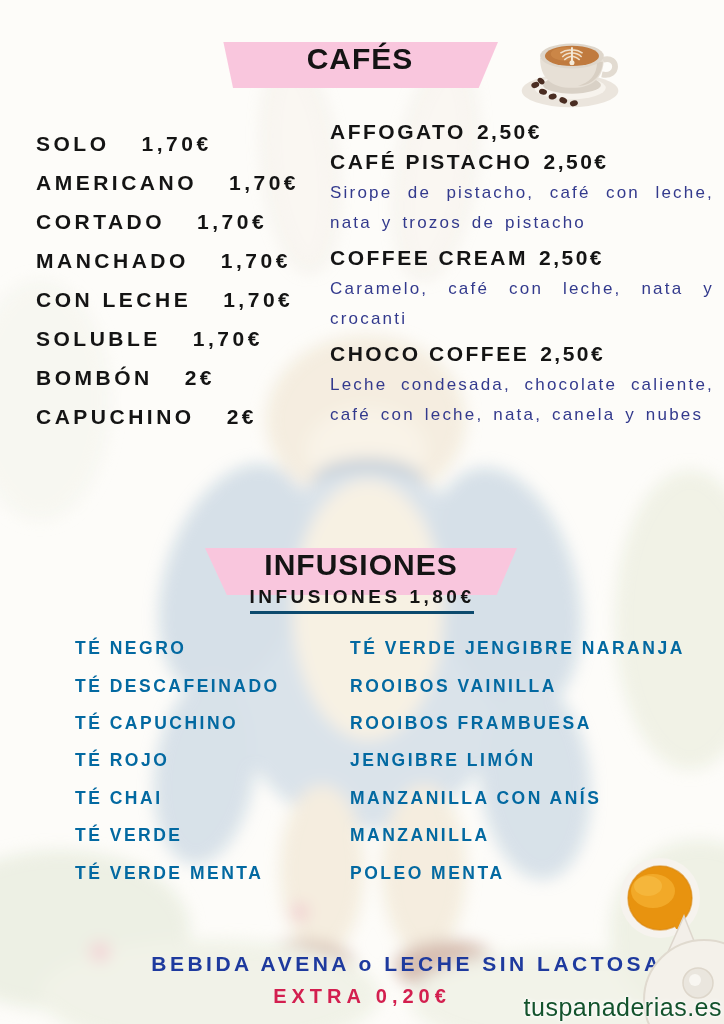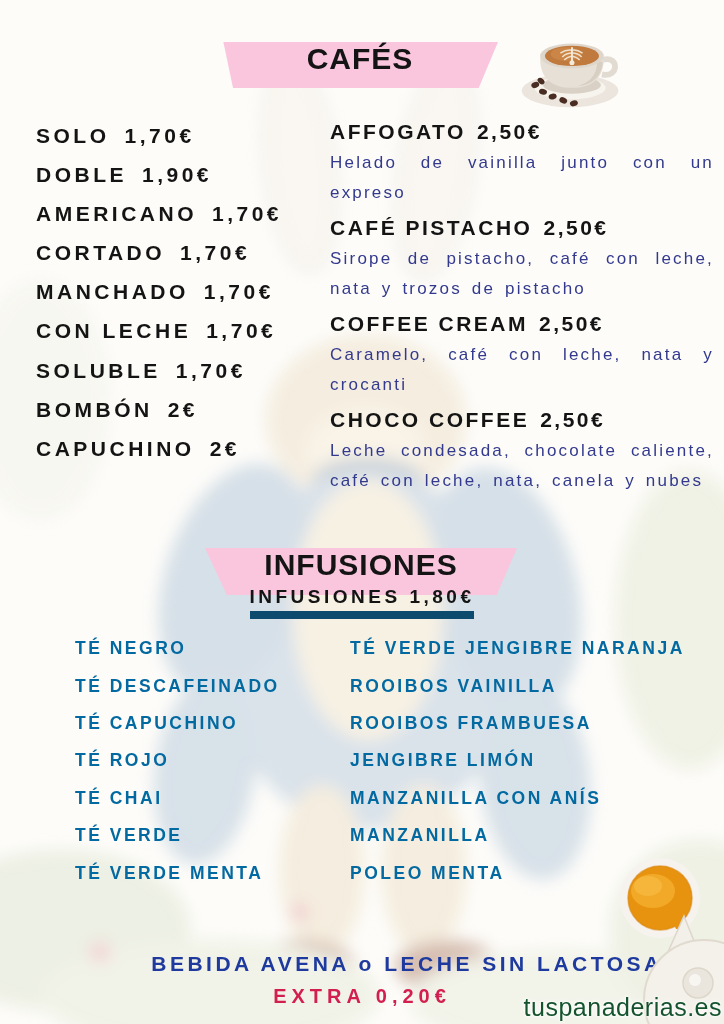--- a/index.html
+++ b/index.html
@@ -13,34 +13,34 @@
   .banner{position:absolute;display:flex;align-items:flex-start;justify-content:center;
     background:#f9c6dd;}
   .banner span{font-weight:800;font-size:30px;letter-spacing:1px;color:#141414;}
   .banner-cafes{left:222px;top:42px;width:276px;height:46px;
     clip-path:polygon(0.5% 0%,100% 0%,93% 100%,4% 100%);}
   .banner-infusiones{left:205px;top:530px;width:312px;height:47px;
     clip-path:polygon(0% 0%,100% 0%,93.5% 100%,7% 100%);margin-top:18px;}
 
   
   .coffee-list{position:absolute;left:36px;top:124px;}
-  .coffee-row{height:39.1px;display:flex;align-items:flex-start;gap:15px;}
+  .coffee-row{height:39.1px;display:flex;align-items:center;gap:32px;}
   .coffee-row .nm,.coffee-row .pr{font-weight:800;font-size:21px;letter-spacing:3.5px;color:#141414;white-space:nowrap;}
 
   
   .specials{position:absolute;left:330px;top:118px;width:384px;}
   .special h3{margin:0 0 2px 0;display:flex;gap:11px;align-items:flex-start;
     font-weight:800;font-size:21px;letter-spacing:2.5px;color:#141414;line-height:28px;white-space:nowrap;}
   .special p{margin:0 0 7px 0;font-size:17px;letter-spacing:2.2px;word-spacing:3px;
     line-height:29.5px;color:#333a8d;text-align:justify;}
 
   
   .inf-subtitle{position:absolute;left:0;top:586px;width:724px;text-align:center;}
   .inf-subtitle span{display:inline-block;font-weight:800;font-size:19px;letter-spacing:3.5px;
-    color:#141414;border-bottom:8px solid #0c4a6e;padding-bottom:3px;}
+    color:#141414;border-bottom:3px solid #0c4a6e;padding-bottom:3px;}
   .tea-col{position:absolute;top:630px;}
   .tea-left{left:75px;}
   .tea-right{left:350px;}
   .tea-row{height:37.4px;display:flex;align-items:center;
     font-weight:800;font-size:17.5px;letter-spacing:2.5px;color:#0369a1;white-space:nowrap;}
 
   
   .footer-line1{position:absolute;left:0;top:952px;width:724px;text-align:center;
     font-weight:800;font-size:21px;letter-spacing:3.5px;color:#1e3a9e;margin-left:45px;}
   .footer-line2{position:absolute;left:0;top:985px;width:724px;text-align:center;
@@ -116,24 +116,20 @@
       <ellipse cx="24" cy="56" rx="4" ry="2.8" transform="rotate(40 24 56)"></ellipse>
     </g>
   </svg>
 
   <div class="coffee-list">
     <div class="coffee-row">
         <span class="nm">SOLO</span>
         <span class="pr">1,70€</span>
       </div>
     <div class="coffee-row">
-        <span class="nm">DOBLE</span>
-        <span class="pr">1,90€</span>
-      </div>
-    <div class="coffee-row">
         <span class="nm">AMERICANO</span>
         <span class="pr">1,70€</span>
       </div>
     <div class="coffee-row">
         <span class="nm">CORTADO</span>
         <span class="pr">1,70€</span>
       </div>
     <div class="coffee-row">
         <span class="nm">MANCHADO</span>
         <span class="pr">1,70€</span>
@@ -155,21 +151,20 @@
         <span class="pr">2€</span>
       </div>
   </div>
 
   <div class="specials">
     <div class="special">
       <h3>
           <span>AFFOGATO</span>
           <span>2,50€</span>
         </h3>
-      <p>Helado de vainilla junto con un expreso</p>
     </div>
     <div class="special">
       <h3>
           <span>CAFÉ PISTACHO</span>
           <span>2,50€</span>
         </h3>
       <p>Sirope de pistacho, café con leche, nata y trozos de pistacho</p>
     </div>
     <div class="special">
       <h3>

